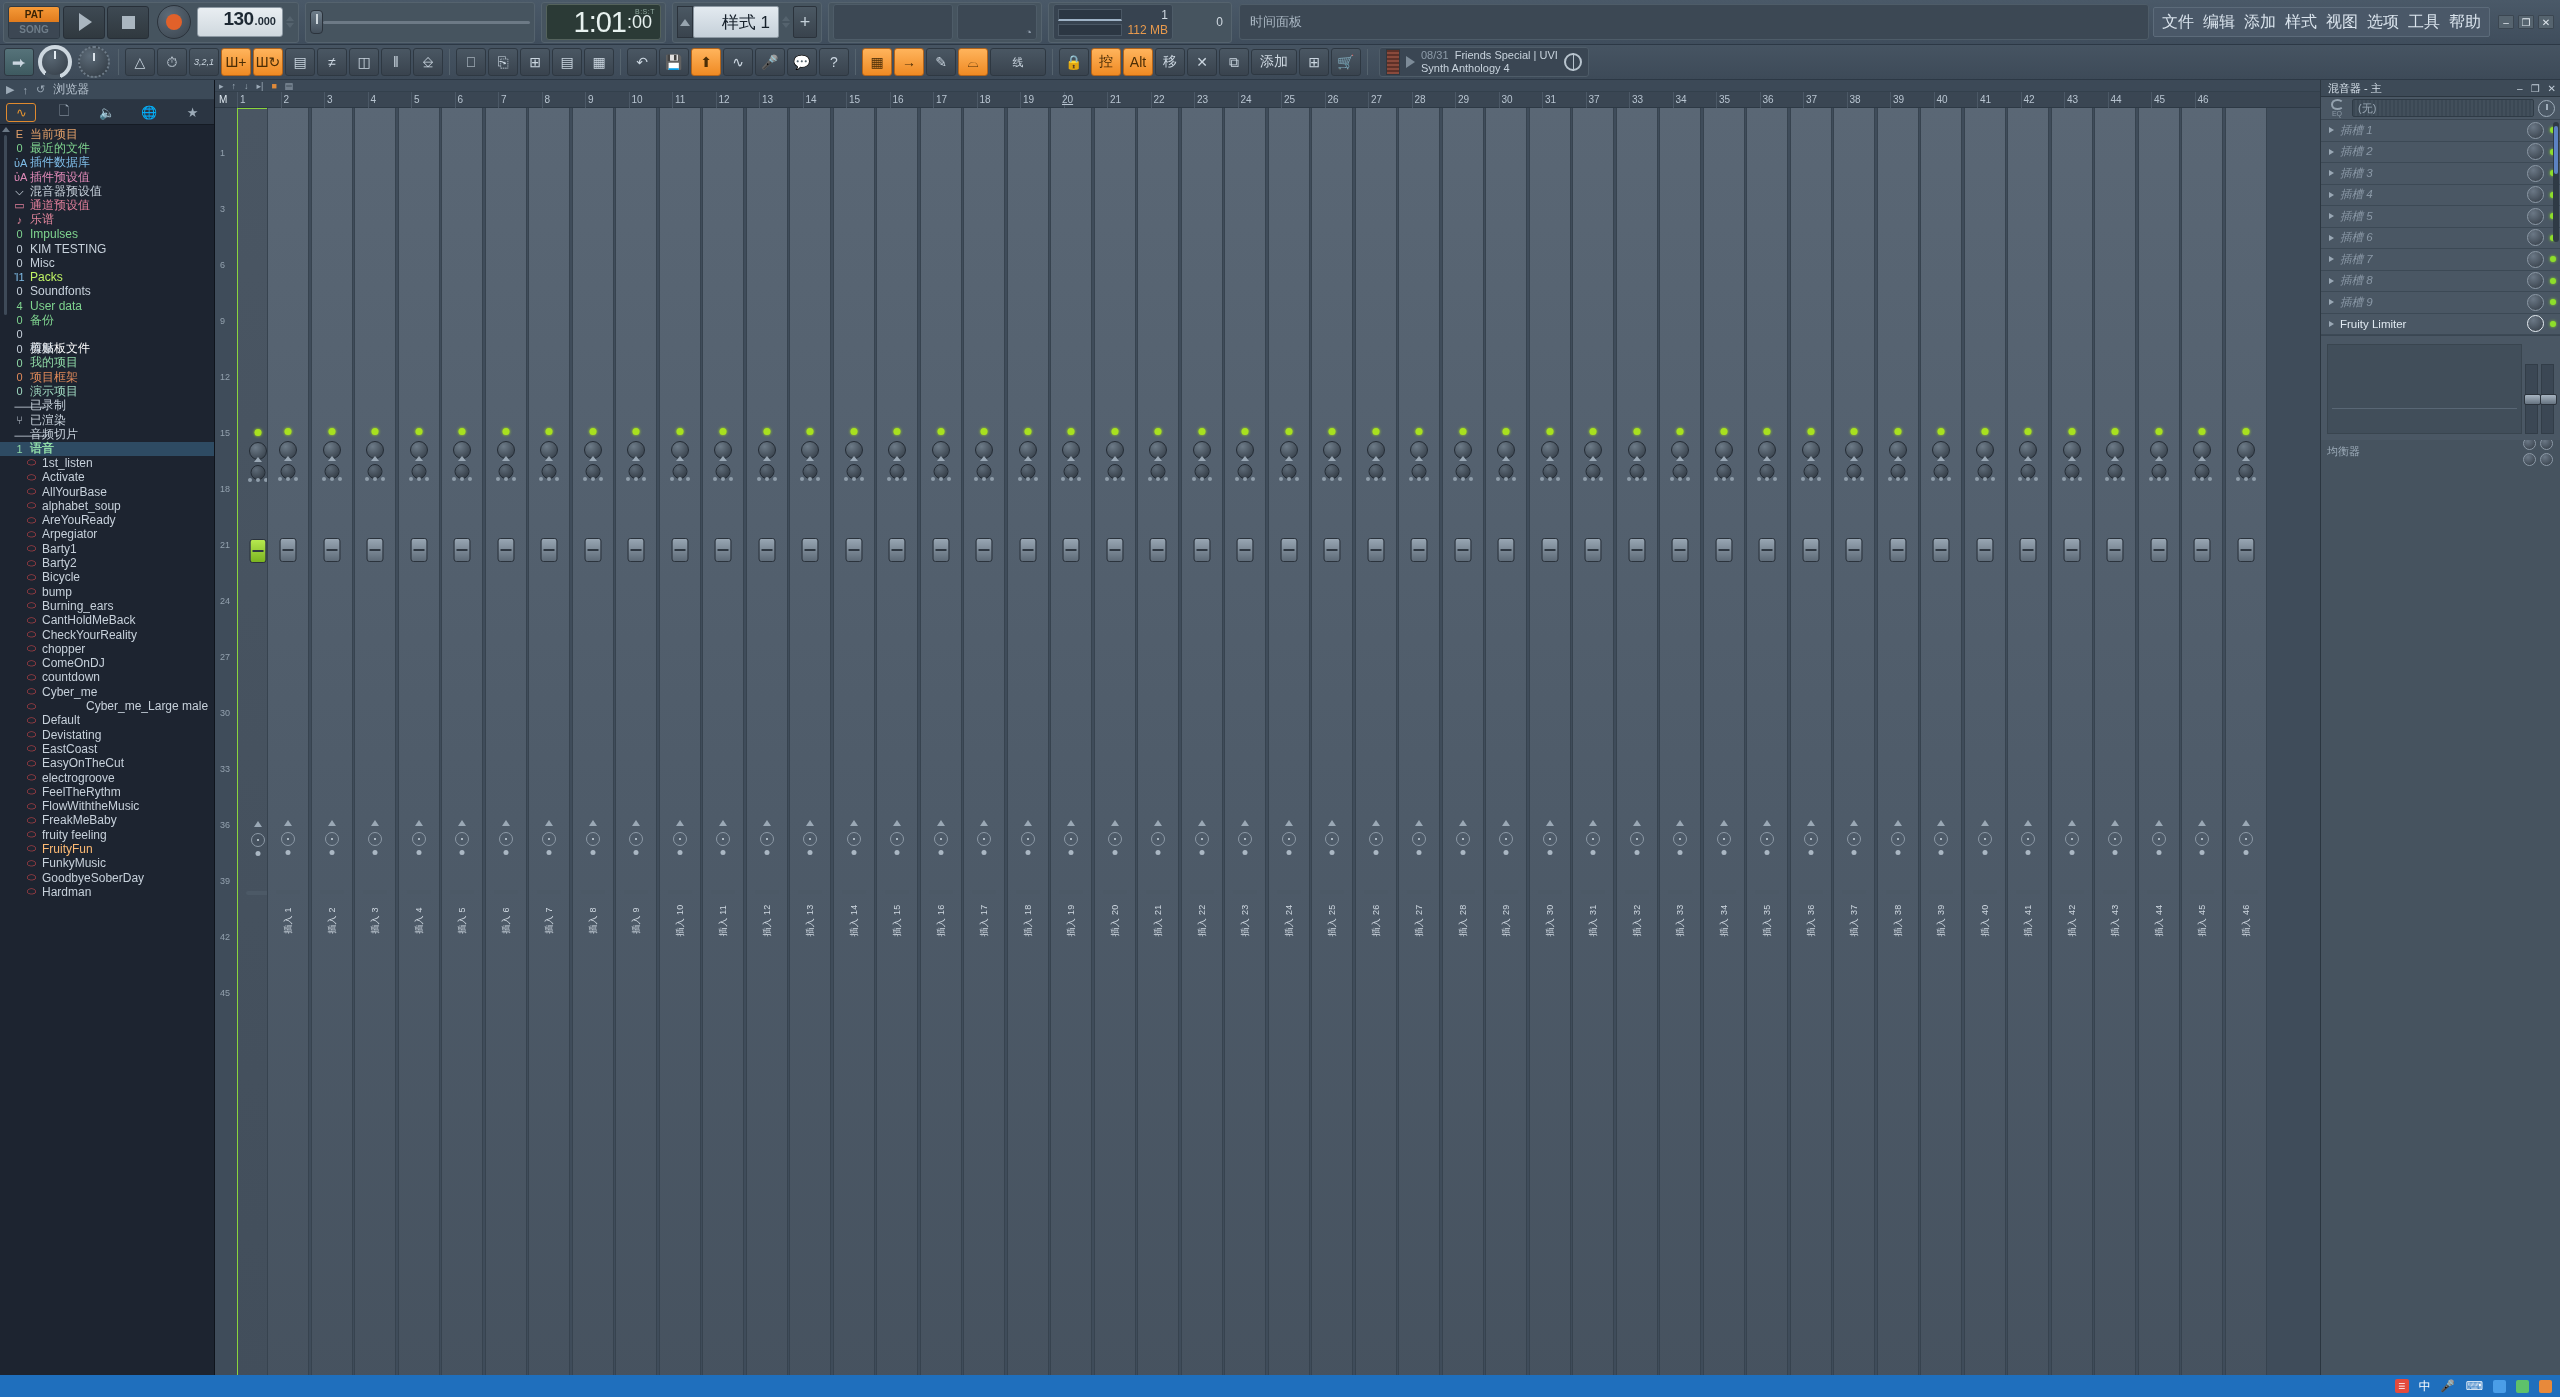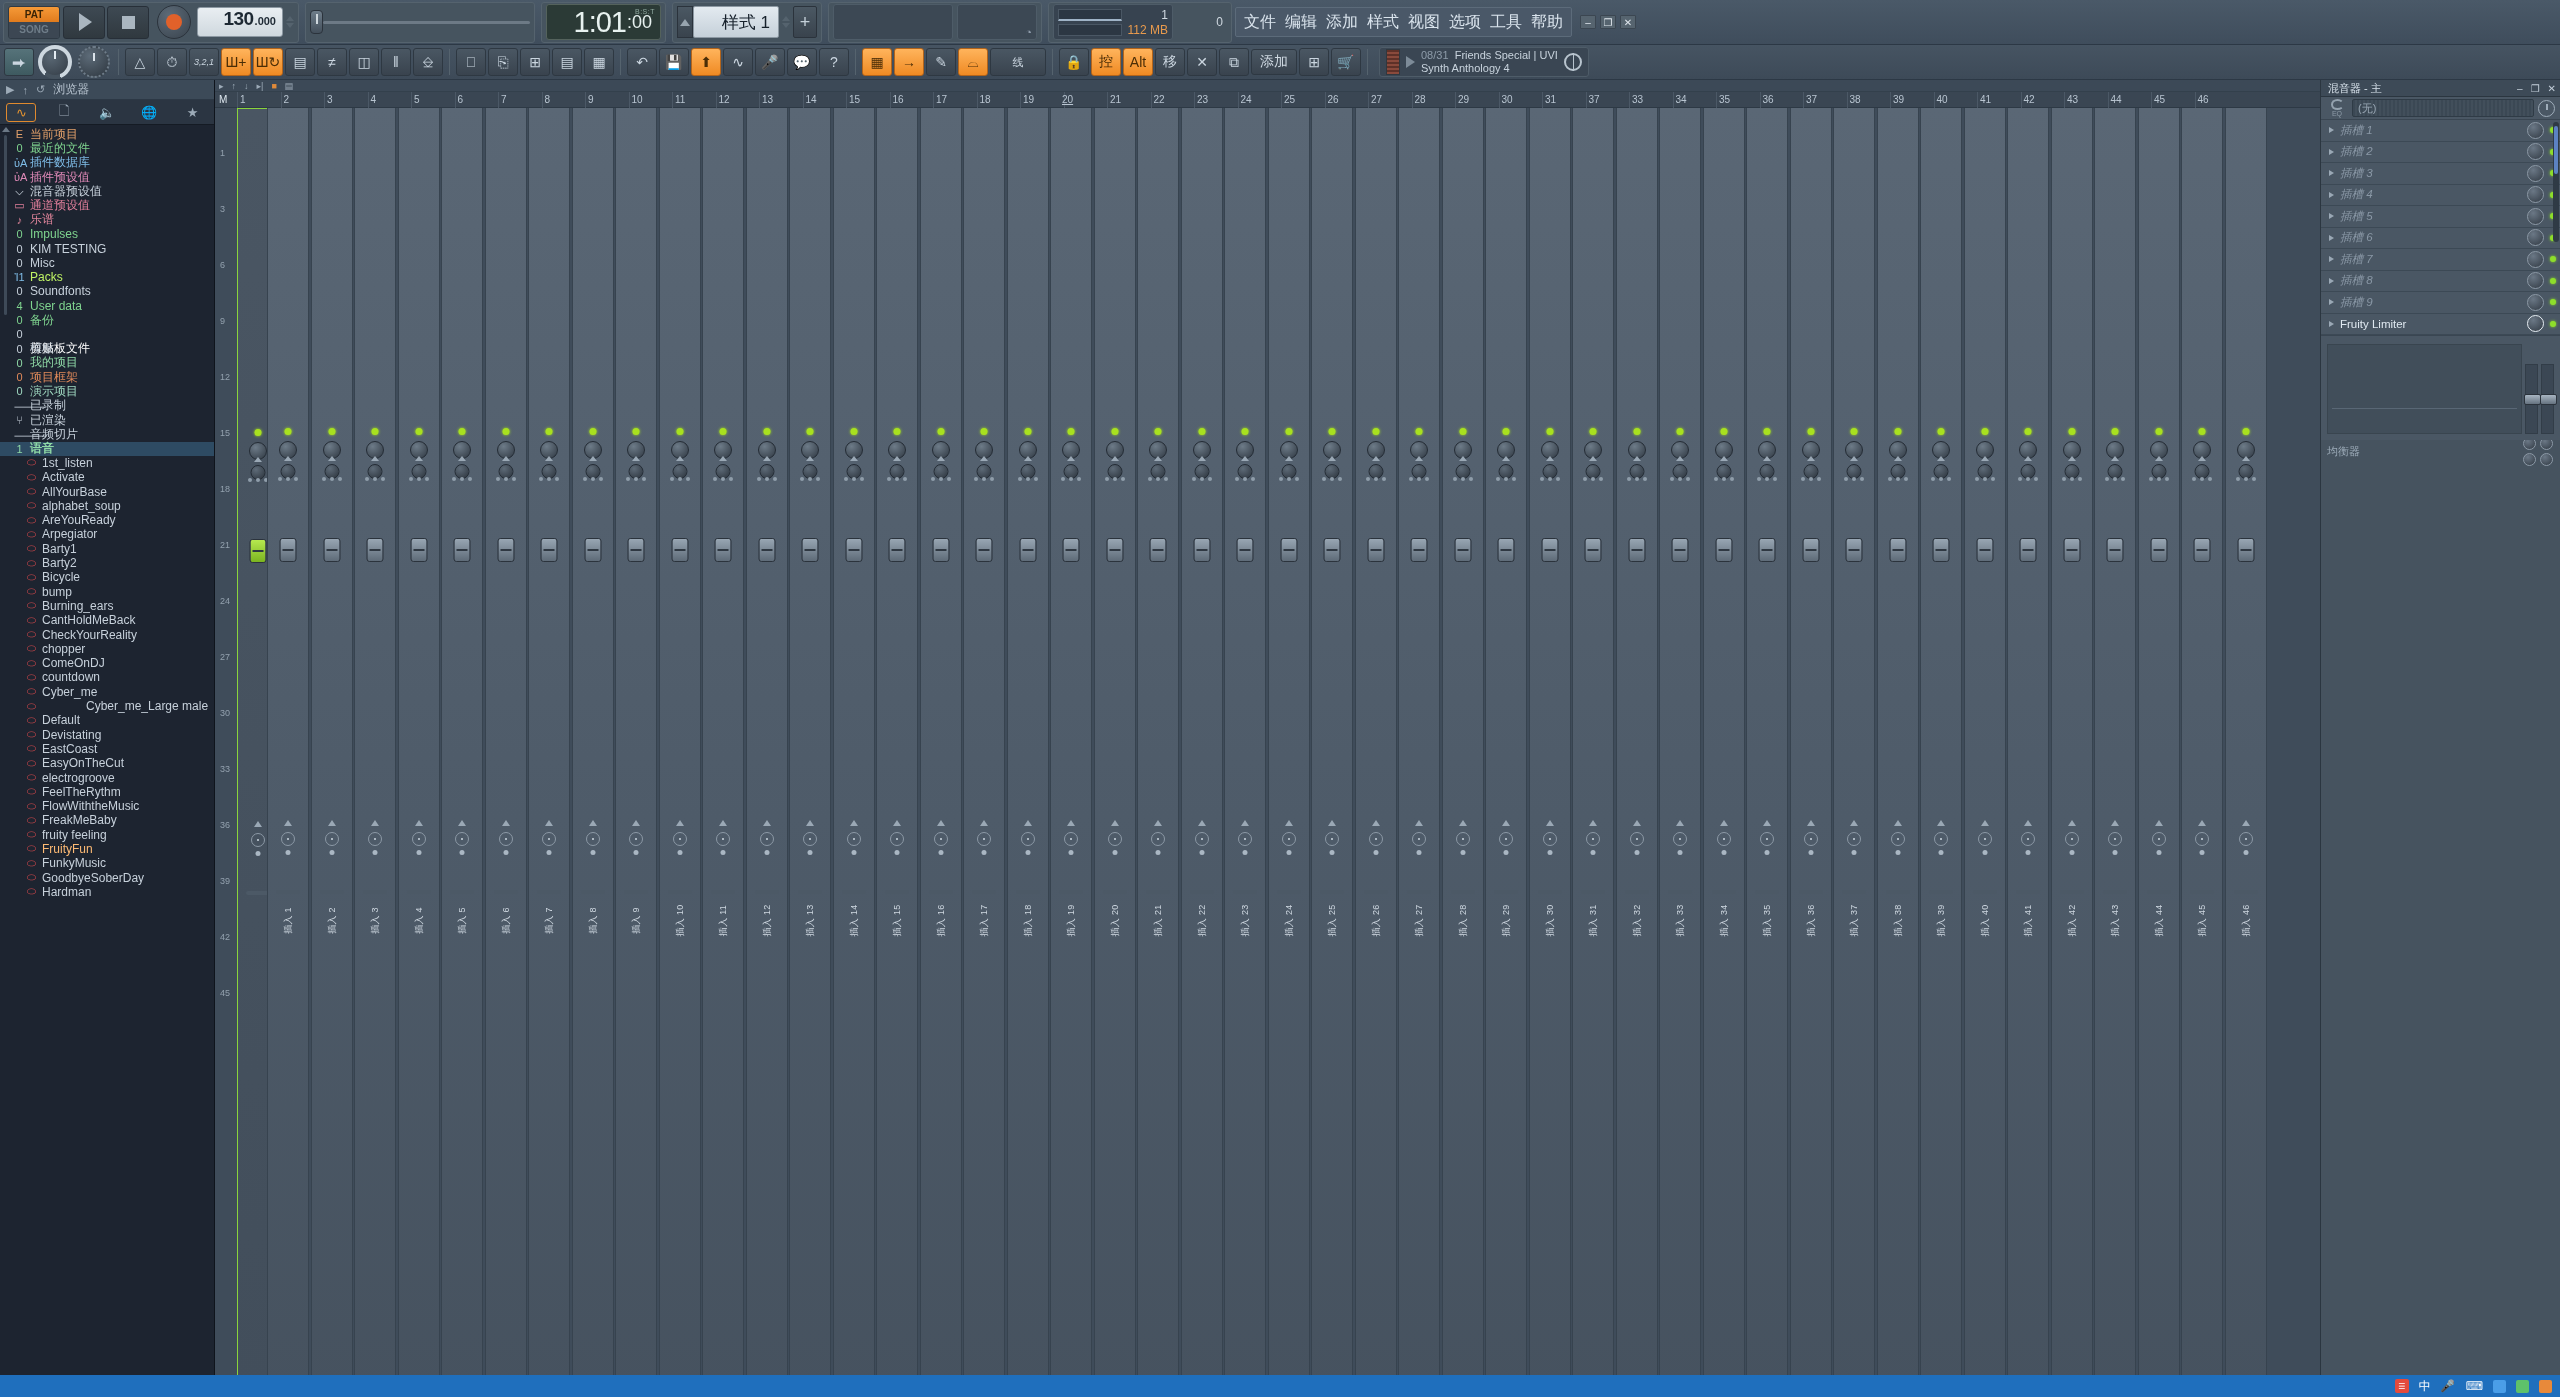--- a/index.html
+++ b/index.html
@@ -420,20 +420,21 @@
           <span class="cpu-val mb">112 MB</span>
         </div>
       </div>
       <div class="cpu-panel" style="width:54px;border:none;background:transparent">
         <div class="cpu-row" style="justify-content:flex-end">
             <span class="cpu-val">0</span>
           </div>
       </div>
     </div>
 
+    <div class="hintbar">时间面板</div>
 
     <div class="menu">
       <span>文件</span>
       <span>编辑</span>
       <span>添加</span>
       <span>样式</span>
       <span>视图</span>
       <span>选项</span>
       <span>工具</span>
       <span>帮助</span>

